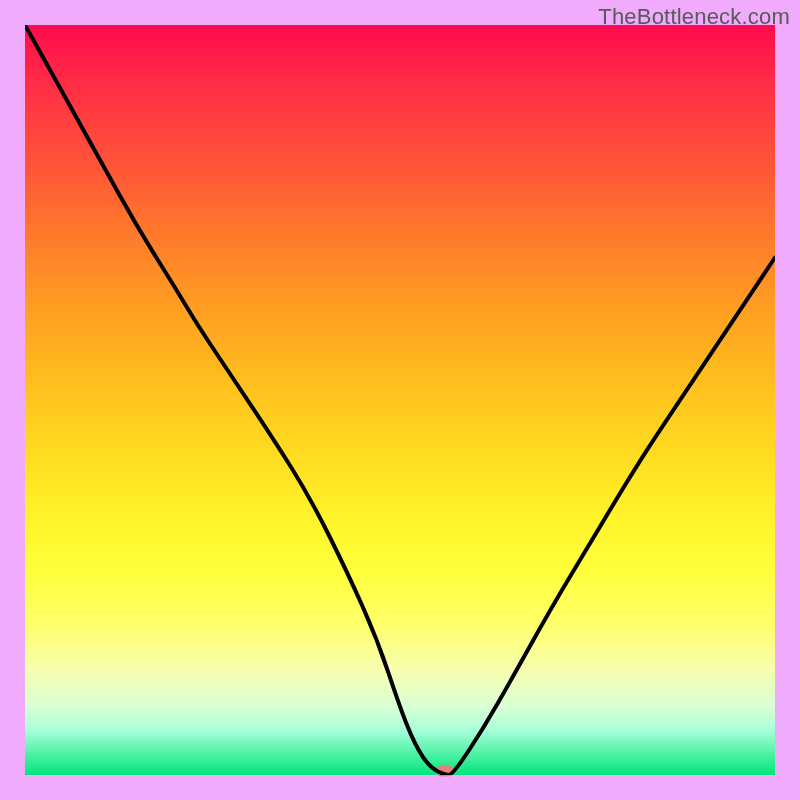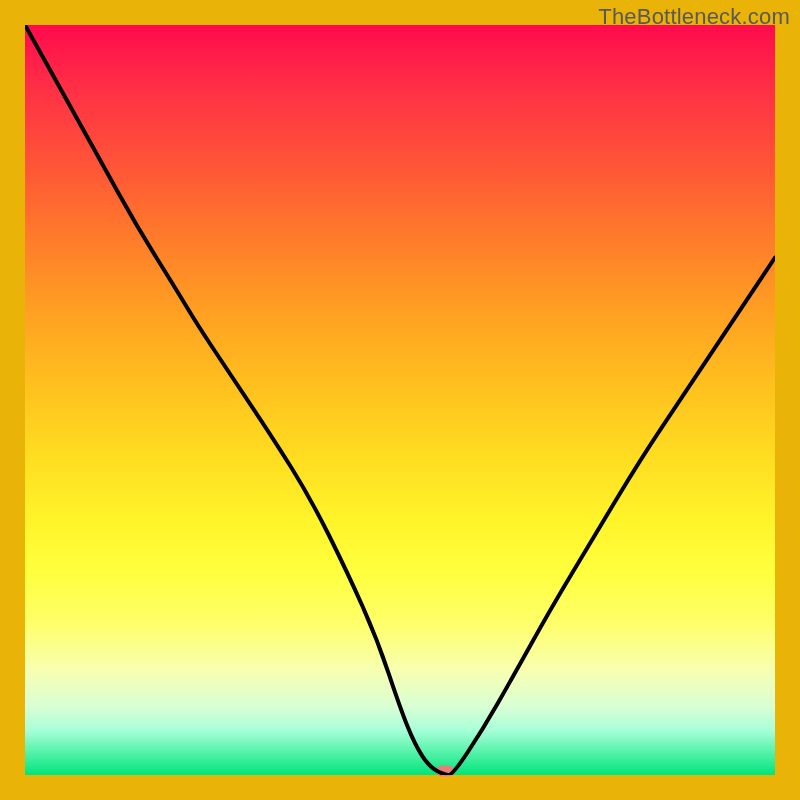--- a/index.html
+++ b/index.html
@@ -8,21 +8,21 @@
     width: 800px;
     height: 800px;
     background: #000;
     overflow: hidden;
     font-family: Arial, Helvetica, sans-serif;
   }
   .frame {
     position: relative;
     width: 800px;
     height: 800px;
-    background: #eab308;
+    background: #f0abfc;
   }
   .watermark {
     position: absolute;
     top: 4px;
     right: 10px;
     color: #595959;
     font-size: 22px;
     font-weight: 500;
     letter-spacing: 0.2px;
     z-index: 30;

